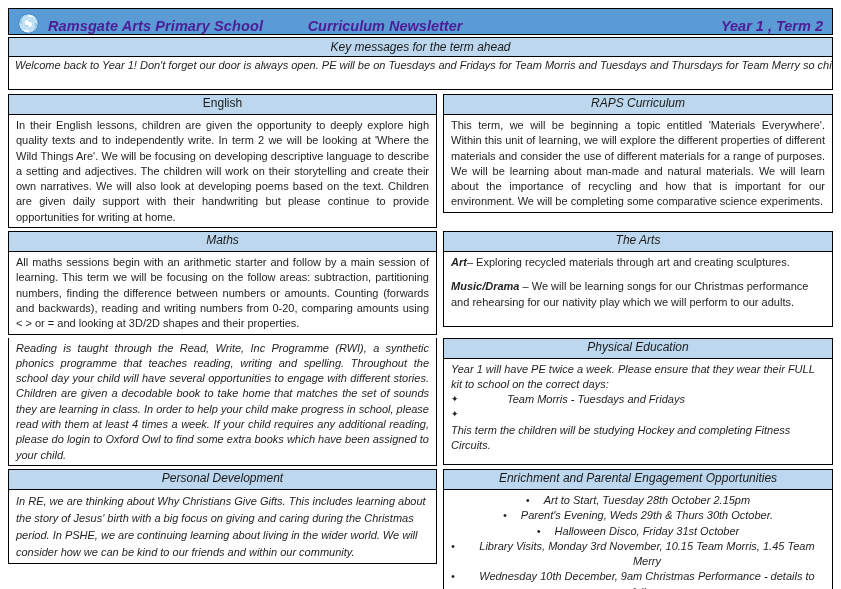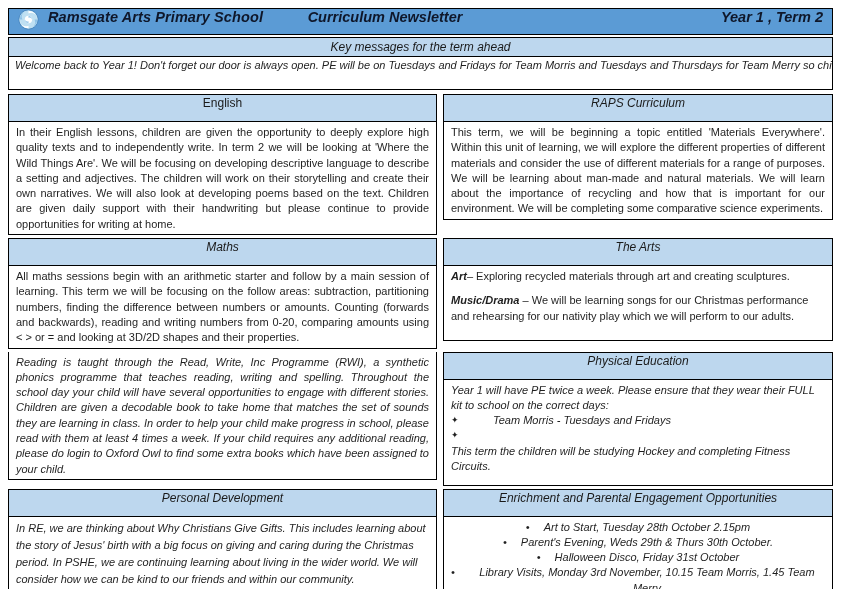--- a/index.html
+++ b/index.html
@@ -3,22 +3,22 @@
 <meta charset="utf-8">
 <style>
   * { margin: 0; padding: 0; box-sizing: border-box; }
   html, body { width: 841px; height: 589px; background: #ffffff; overflow: hidden; }
   body { font-family: "Liberation Sans", sans-serif; color: #1f1f1f; }
   .page { position: absolute; left: 8px; top: 8px; width: 825px; height: 573px; }
 
   
   .topbar {
     position: relative; height: 27px; background: #5b9bd5; border: 1px solid #000;
-    display: flex; align-items: flex-start; padding: 0 9px;
-    color: #0f172a; font-weight: bold; font-style: italic; font-size: 14.5px;
+    display: flex; align-items: flex-end; padding: 0 9px;
+    color: #4c1d95; font-weight: bold; font-style: italic; font-size: 14.5px;
   }
   .logo { width: 21px; height: 21px; flex: 0 0 auto; }
   .school-name { margin-left: 9px; letter-spacing: .1px; }
   .doc-title { position: absolute; left: 376px; transform: translateX(-50%); white-space: nowrap; }
   .year-term { margin-left: auto; white-space: nowrap; }
 
   
   .bar {
     background: #bdd7ee; border: 1px solid #000; text-align: center;
     font-size: 12px; font-style: italic; color: #1a1a1a;
@@ -28,38 +28,38 @@
   .welcome-row {
     height: 34px; border: 1px solid #000; background: #fff; margin-top: -1px;
     padding: 2px 6px; font-size: 11px; font-style: italic; white-space: nowrap; overflow: hidden;
   }
 
   
   .grid {
     margin-top: 4px; display: grid; grid-template-columns: 429px 390px;
     column-gap: 6px; row-gap: 3px;
   }
-  .section-header { height: 28px; line-height: 16px; }
+  .section-header { height: 21px; line-height: 16px; }
   .section-header.upright { font-style: normal; }
   .section-body {
     border: 1px solid #000; border-top: none; background: #fff;
     padding: 3px 7px 2px 7px; font-size: 11px; line-height: 15.3px; text-align: justify;
   }
   .r1 .section-body { min-height: 93px; }
   .r2 .section-body { min-height: 75px; }
   .r3 .section-body { min-height: 106px; }
   .r4 .section-body { min-height: 74px; }
   .italic { font-style: italic; }
   .lead { font-weight: bold; font-style: italic; }
   .arts-par { margin-bottom: 9px; text-align: left; }
 
   .pe-body { text-align: left; }
   .pe-bullet-line { display: flex; }
   .pe-glyph { width: 14px; flex: 0 0 auto; font-style: normal; font-size: 9px; }
-  .pe-bullet-text { margin-left: 28px; }
+  .pe-bullet-text { margin-left: 42px; }
 
   .enrich-body { text-align: center; }
   .enrich-line { display: flex; justify-content: center; }
   .enrich-glyph { margin-right: 14px; }
 </style>
 </head>
 <body>
 
 <div class="page">
 

